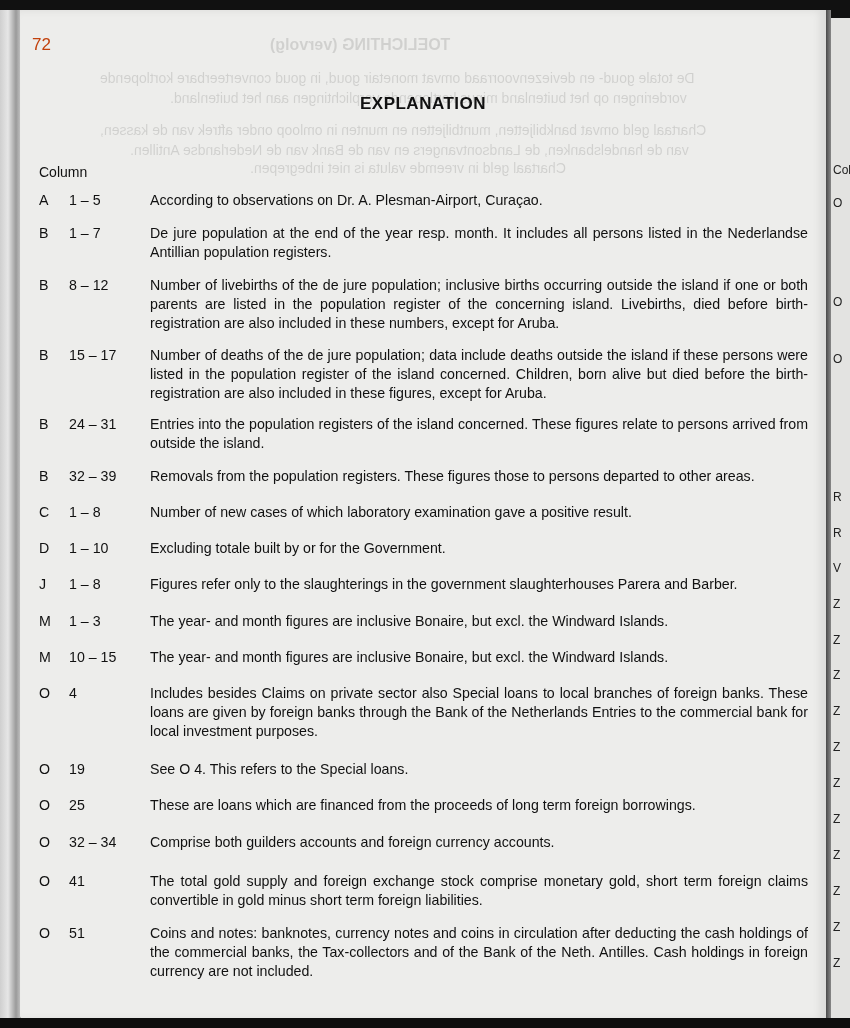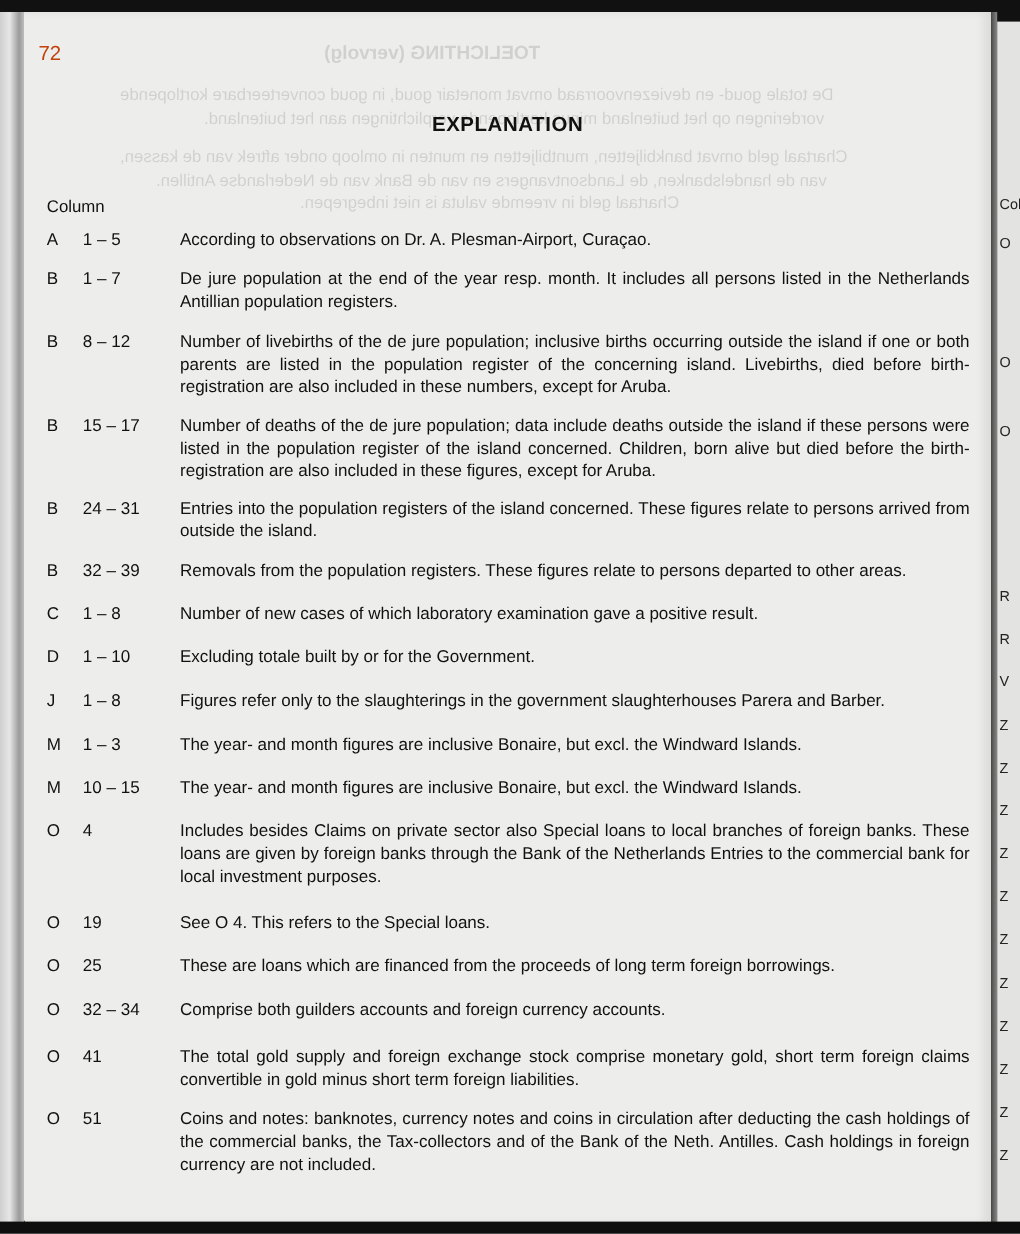--- a/index.html
+++ b/index.html
@@ -71,41 +71,41 @@
   <div class="col-header">Column</div>
 
   <div class="entry" style="top:181px;">
     <span class="letter">A</span>
     <span class="range">1 – 5</span>
     <span class="text">According to observations on Dr. A. Plesman-Airport, Curaçao.</span>
   </div>
   <div class="entry" style="top:214px;">
     <span class="letter">B</span>
     <span class="range">1 –  7</span>
-    <span class="text">De jure population at the end of the year resp. month. It includes all persons listed in the Netherlands Antillian population registers.</span>
+    <span class="text">De jure population at the end of the year resp. month. It includes all persons listed in the Nederlandse Antillian population registers.</span>
   </div>
   <div class="entry" style="top:266px;">
     <span class="letter">B</span>
     <span class="range">8 – 12</span>
     <span class="text">Number of livebirths of the de jure population; inclusive births occurring outside the island if one or both parents are listed in the population register of the concerning island. Livebirths, died before birth-registration are also included in these numbers, except for Aruba.</span>
   </div>
   <div class="entry" style="top:336px;">
     <span class="letter">B</span>
     <span class="range">15 – 17</span>
     <span class="text">Number of deaths of the de jure population; data include deaths outside the island if these persons were listed in the population register of the island concerned. Children, born alive but died before the birth-registration are also included in these figures, except for Aruba.</span>
   </div>
   <div class="entry" style="top:405px;">
     <span class="letter">B</span>
     <span class="range">24 – 31</span>
     <span class="text">Entries into the population registers of the island concerned. These figures relate to persons arrived from outside the island.</span>
   </div>
   <div class="entry" style="top:457px;">
     <span class="letter">B</span>
     <span class="range">32 – 39</span>
-    <span class="text">Removals from the population registers. These figures relate to persons departed to other areas.</span>
+    <span class="text">Removals from the population registers. These figures those to persons departed to other areas.</span>
   </div>
   <div class="entry" style="top:493px;">
     <span class="letter">C</span>
     <span class="range">1 –  8</span>
     <span class="text">Number of new cases of which laboratory examination gave a positive result.</span>
   </div>
   <div class="entry" style="top:529px;">
     <span class="letter">D</span>
     <span class="range">1 – 10</span>
     <span class="text">Excluding totale built by or for the Government.</span>

